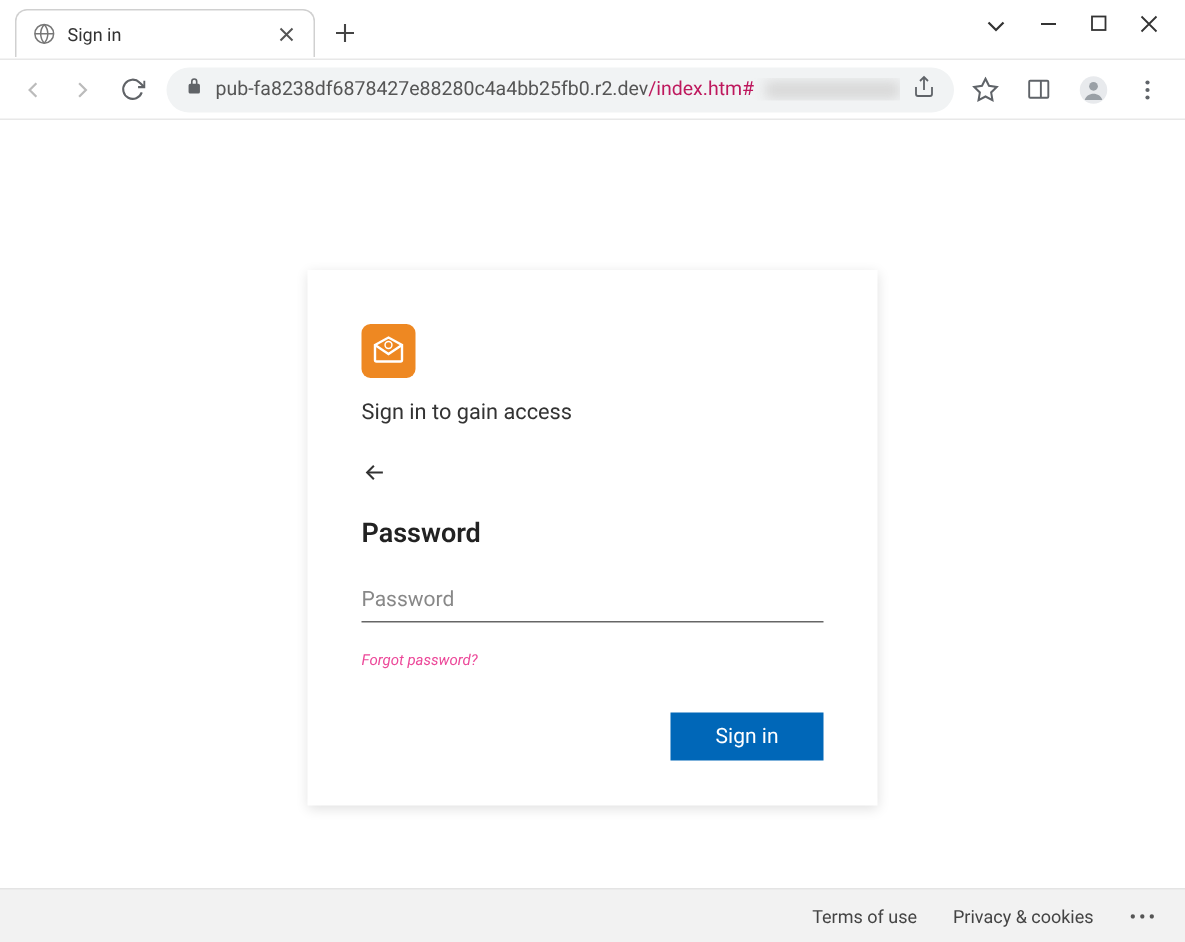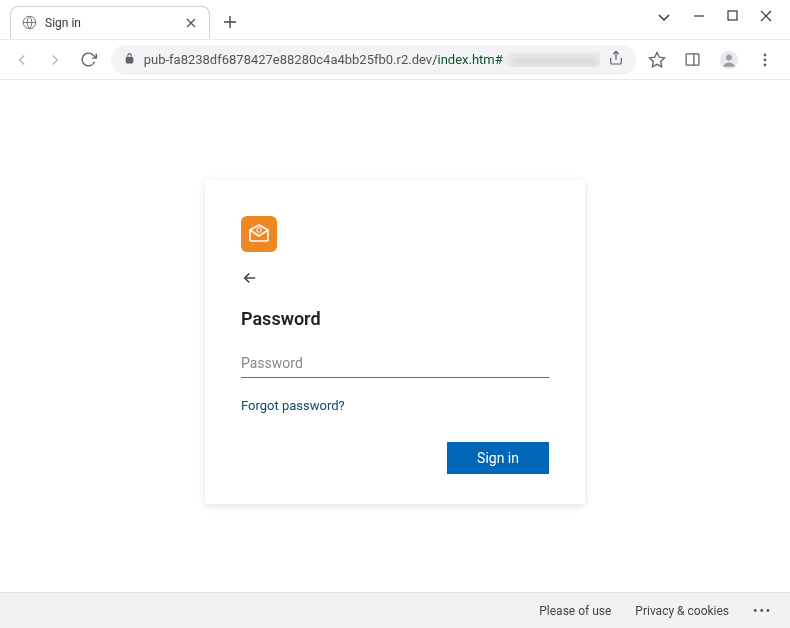--- a/index.html
+++ b/index.html
@@ -16,36 +16,36 @@
     .win-controls { position: absolute; right: 0; top: 0; display: flex; gap: 22px; padding: 10px 18px 0 0; color: #333; }
     .win-controls span svg { display: block; }
     
     
     .toolbar { height: 40px; background: #fff; display: flex; align-items: center; padding: 0 10px; border-bottom: 1px solid #e8e8e8; gap: 10px; }
     .nav-btn { width: 28px; height: 28px; display: flex; align-items: center; justify-content: center; color: #606367; border-radius: 50%; }
     .nav-btn.disabled { color: #bbb; }
     .addrbar { flex: 1; height: 30px; background: #f1f3f4; border-radius: 15px; display: flex; align-items: center; padding: 0 12px; font-size: 13px; color: #555; gap: 8px; }
     .addrbar .lock { color: #606367; }
     .addrbar .url { flex: 1; white-space: nowrap; overflow: hidden; }
-    .addrbar .url .path { color: #14532d; }
+    .addrbar .url .path { color: #be185d; }
     .tool-icons { display: flex; align-items: center; gap: 14px; padding-right: 4px; }
     .tool-icons span { width: 22px; height: 22px; display: flex; align-items: center; justify-content: center; color: #5f6368; }
     
     
     .content { position: absolute; top: 80px; bottom: 36px; left: 0; right: 0; background: #fff; display: flex; align-items: flex-start; justify-content: center; padding-top: 100px; }
     
     .card { width: 380px; background: #fff; box-shadow: 0 2px 8px rgba(0,0,0,0.12); padding: 36px 36px 30px 36px; }
     .brand-icon { width: 36px; height: 36px; background: #ee8822; border-radius: 6px; display: flex; align-items: center; justify-content: center; margin-bottom: 14px; }
     .heading1 { font-size: 14.5px; color: #333; font-weight: 400; margin-bottom: 20px; }
     .back-arrow { width: 24px; height: 24px; display: flex; align-items: center; margin-bottom: 18px; color: #333; }
     .heading2 { font-size: 18px; font-weight: 600; color: #222; margin-bottom: 22px; }
     .pw-field { width: 100%; border: none; border-bottom: 1px solid #666; font-size: 14px; padding: 4px 0 6px 0; outline: none; color: #333; background: transparent; }
     .pw-field::placeholder { color: #888; }
     .help-text { font-size: 13.5px; color: #333; margin-top: 4px; }
-    .forgot { display: inline-block; color: #0c4a6e; font-size: 13px; margin-top: 20px; text-decoration: none; }
+    .forgot { display: inline-block; color: #ec4899; font-size: 10px; margin-top: 20px; text-decoration: none; font-style: italic; }
     .btn-row { display: flex; justify-content: flex-end; margin-top: 28px; }
     .signin-btn { background: #0067b8; color: #fff; border: none; padding: 8px 30px; font-size: 14px; cursor: pointer; }
     
     
     .footer { position: absolute; bottom: 0; left: 0; right: 0; height: 36px; background: #f2f2f2; display: flex; align-items: center; justify-content: flex-end; padding: 0 18px; gap: 24px; font-size: 12px; color: #555; border-top: 1px solid #e4e4e4; }
     .footer a { color: #444; text-decoration: none; }
     .dots { letter-spacing: 2px; font-weight: bold; }
     
     
     .watermark { position: absolute; inset: 80px 0 36px 0; pointer-events: none; display: flex; align-items: center; justify-content: center; overflow: hidden; z-index: 0; }
@@ -179,32 +179,33 @@
 
 <div class="content">
   <div class="card">
     <div class="brand-icon">
       <svg width="24" height="24" viewBox="0 0 24 24" fill="none" stroke="#fff" stroke-width="1.6">
         <path d="M3 8l9-5 9 5v10a1 1 0 01-1 1H4a1 1 0 01-1-1V8z" fill="none"></path>
         <path d="M3 8l9 6 9-6"></path>
         <circle cx="12" cy="8" r="2.3" stroke-width="1"></circle>
       </svg>
     </div>
+    <div class="heading1">Sign in to gain access</div>
     <div class="back-arrow">
       <svg width="18" height="18" viewBox="0 0 24 24" fill="none" stroke="#333" stroke-width="1.8">
           <path d="M19 12H5"></path>
           <path d="M11 18l-6-6 6-6"></path>
         </svg>
     </div>
     <div class="heading2">Password</div>
     <input type="password" class="pw-field" placeholder="Password" style="">
     <a href="#" class="forgot">Forgot password?</a>
     <div class="btn-row">
       <button class="signin-btn">Sign in</button>
     </div>
   </div>
 </div>
 
 <div class="footer">
-  <a href="#">Please of use</a>
+  <a href="#">Terms of use</a>
   <a href="#">Privacy &amp; cookies</a>
   <span class="dots">•••</span>
 </div>
 
 </body></html>

